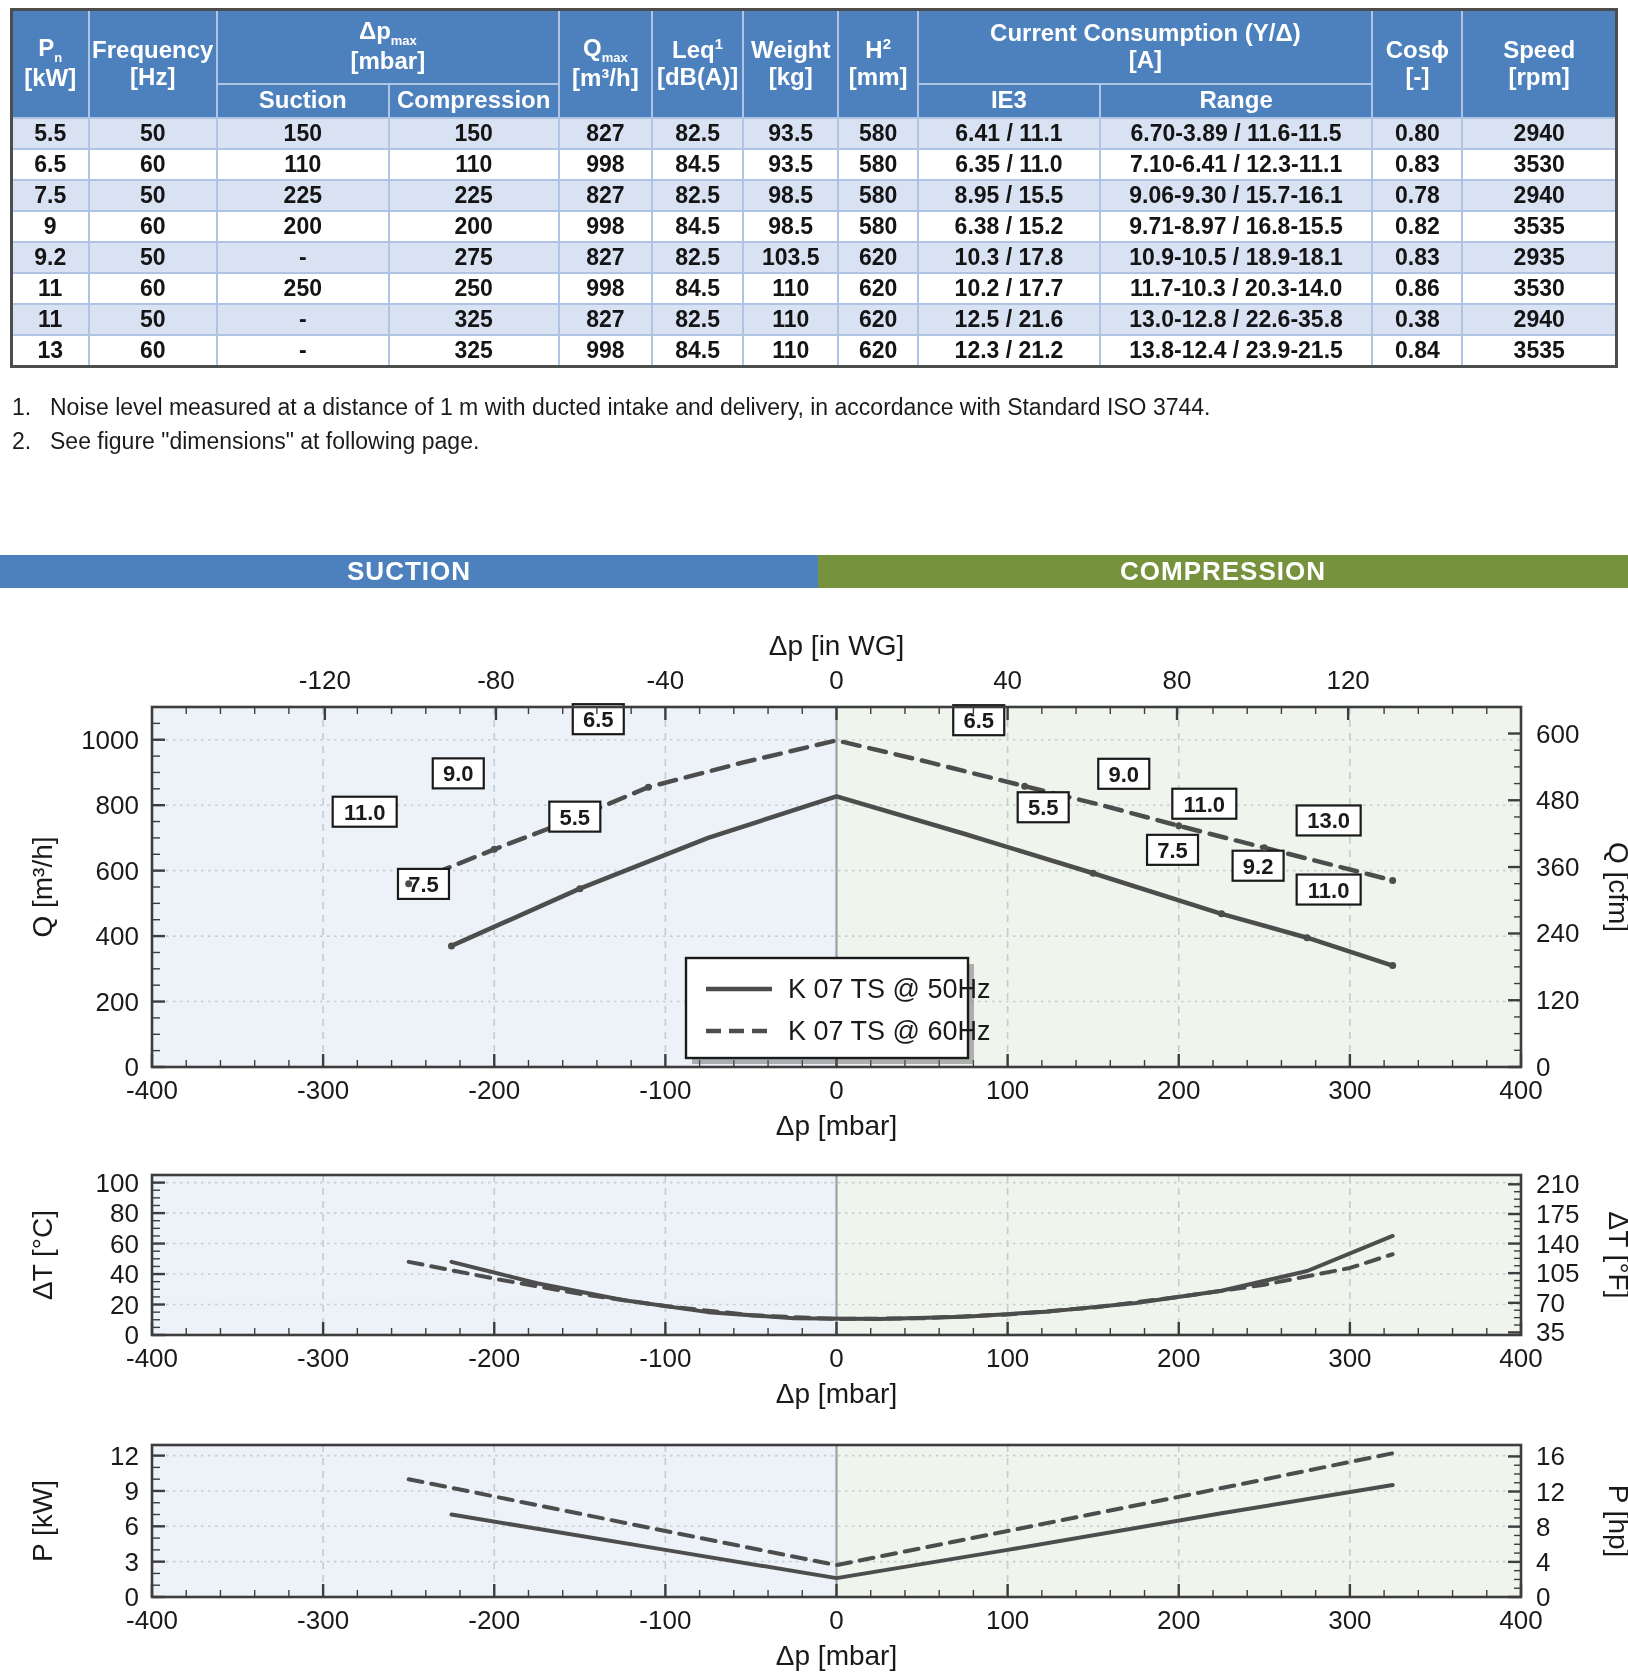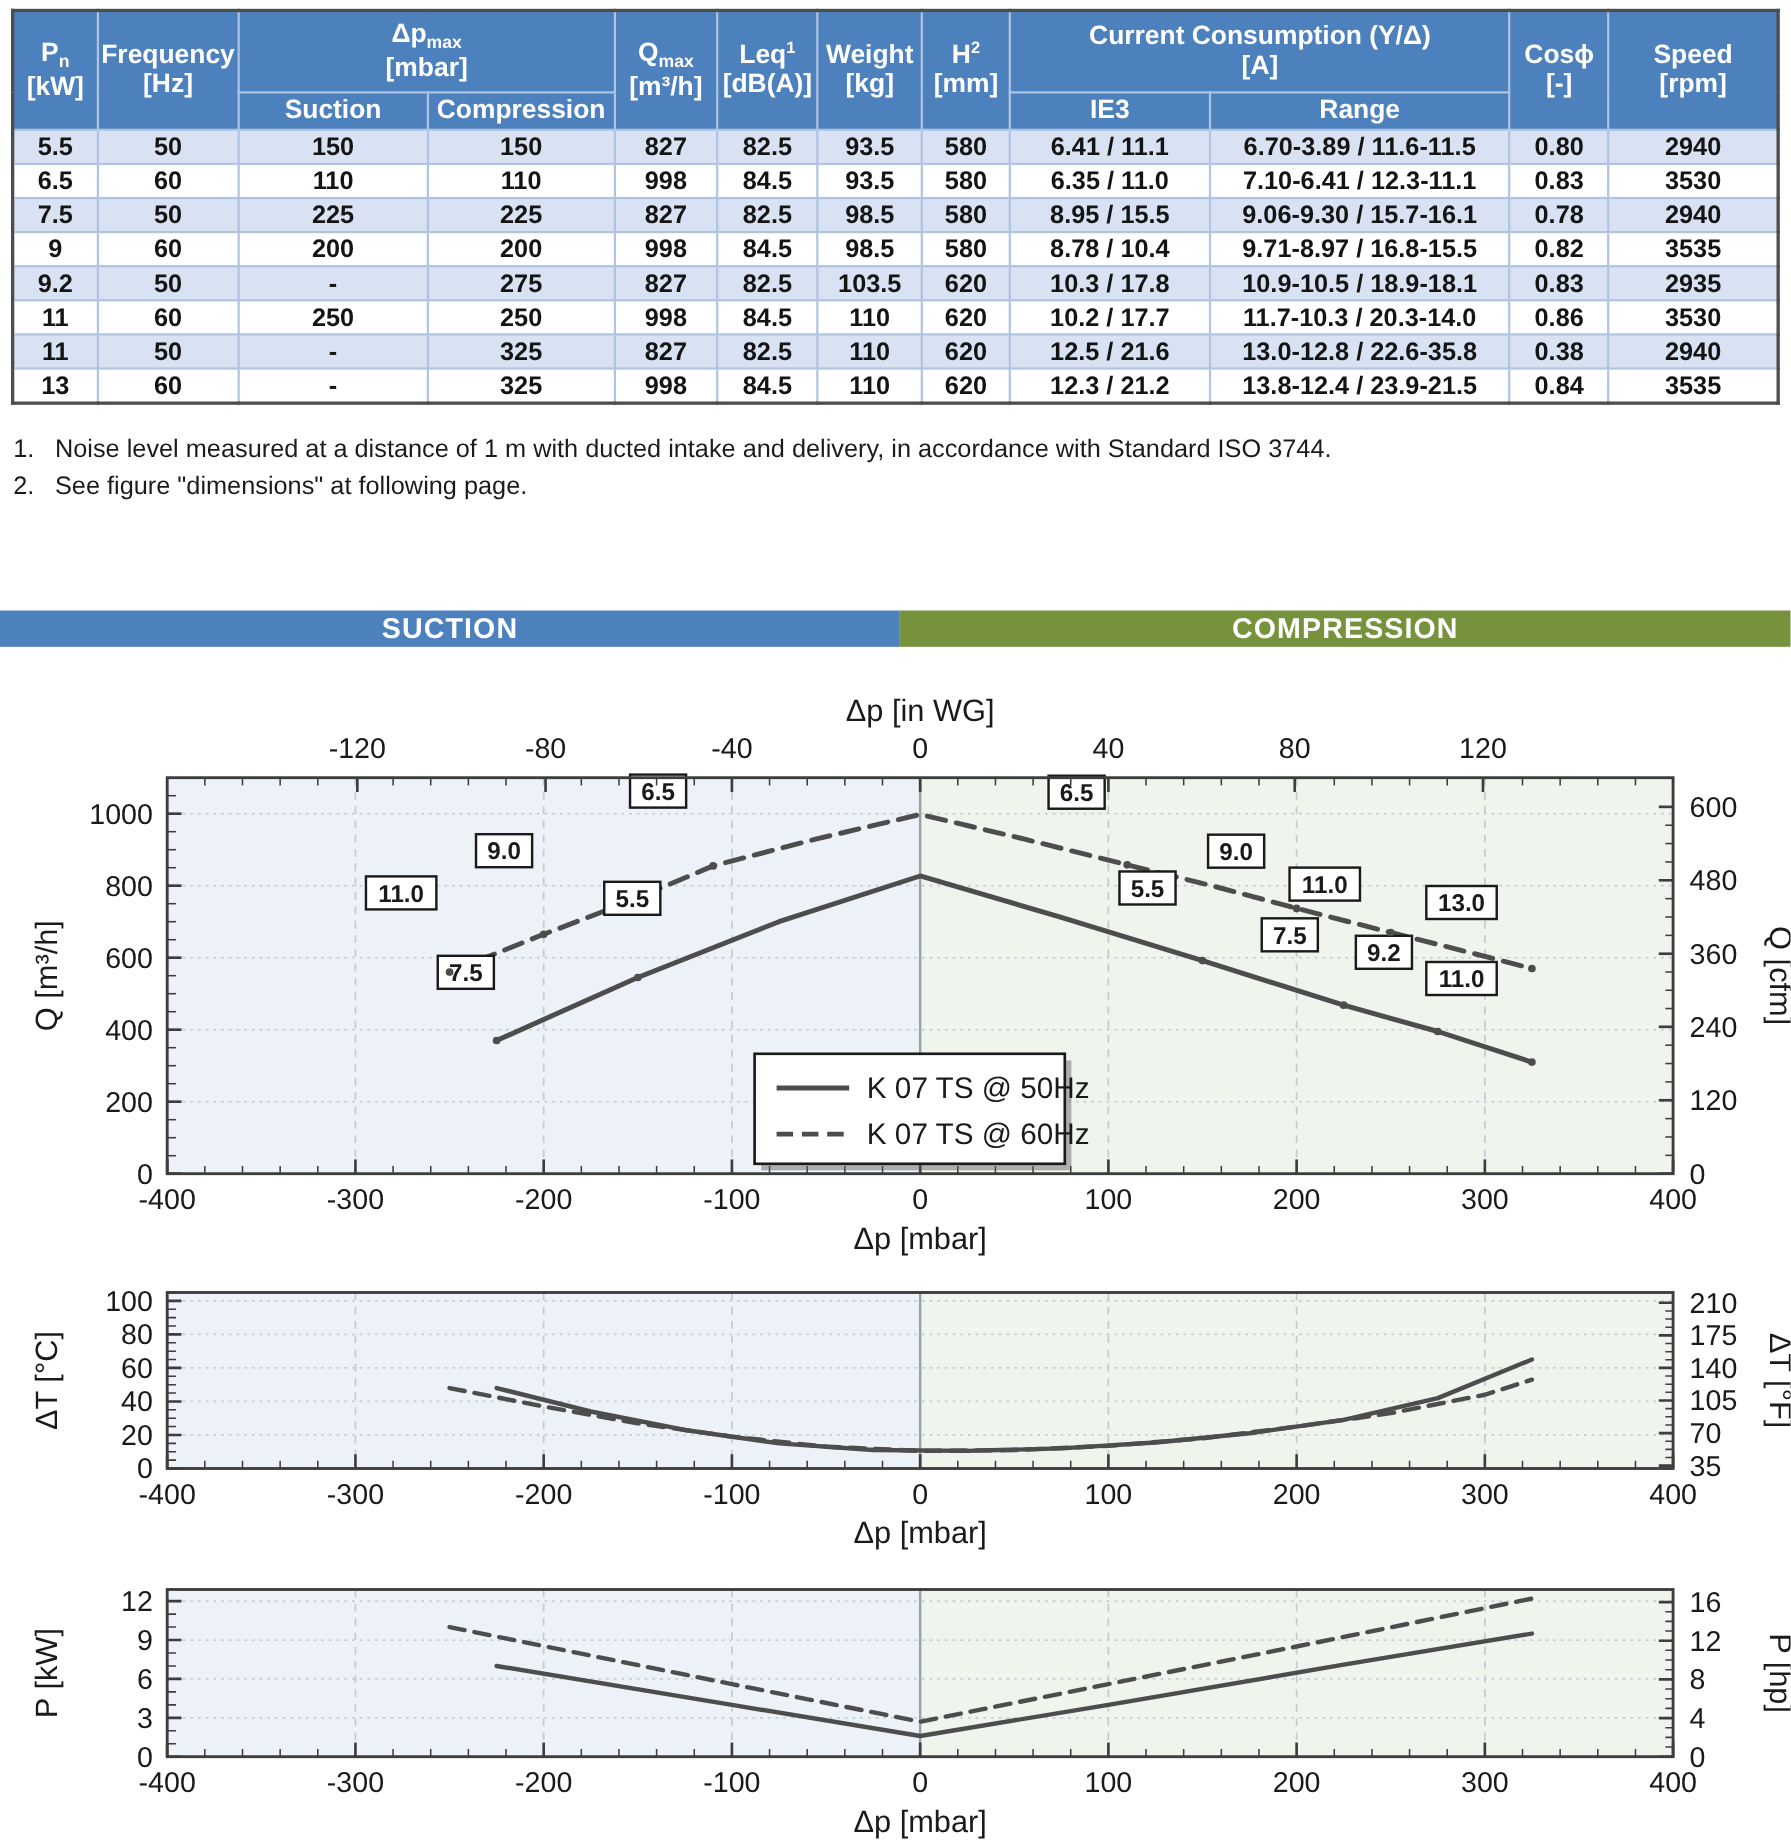--- a/index.html
+++ b/index.html
@@ -15,21 +15,21 @@
                       font-size:24px;text-align:center;vertical-align:middle;
                       line-height:1.12;padding:2px 2px;}
   table.spec thead tr.h1{height:74px;}
   table.spec thead tr.h2{height:34px;}
   table.spec tbody tr{height:31px;}
   table.spec tbody td{font-size:23px;font-weight:bold;color:#141414;
                       text-align:center;vertical-align:middle;padding:1px 2px;}
   table.spec tbody tr.odd td{background:#d9e2f3;}
   table.spec tbody tr.even td{background:#ffffff;}
   .h-unit{display:block;font-size:24px;}
-  th sub{font-size:16px;}
+  th sub{font-size:13px;}
   th sup{font-size:15px;}
 
   
   .footnotes{position:absolute;top:394px;left:12px;font-size:23px;color:#1b1b1b;}
   .footnote{display:flex;gap:16px;margin-bottom:7px;}
   .footnote .num{min-width:22px;}
 
   
   .banner{position:absolute;top:555px;left:0;width:1628px;height:33px;display:flex;}
   .banner .half{display:flex;align-items:center;justify-content:center;
@@ -159,21 +159,21 @@
         </tr>
         <tr class="even">
           <td>9</td>
           <td>60</td>
           <td>200</td>
           <td>200</td>
           <td>998</td>
           <td>84.5</td>
           <td>98.5</td>
           <td>580</td>
-          <td>8.78 / 10.4</td>
+          <td>6.38 / 15.2</td>
           <td>9.71-8.97 / 16.8-15.5</td>
           <td>0.82</td>
           <td>3535</td>
         </tr>
         <tr class="odd">
           <td>9.2</td>
           <td>50</td>
           <td>-</td>
           <td>275</td>
           <td>827</td>

